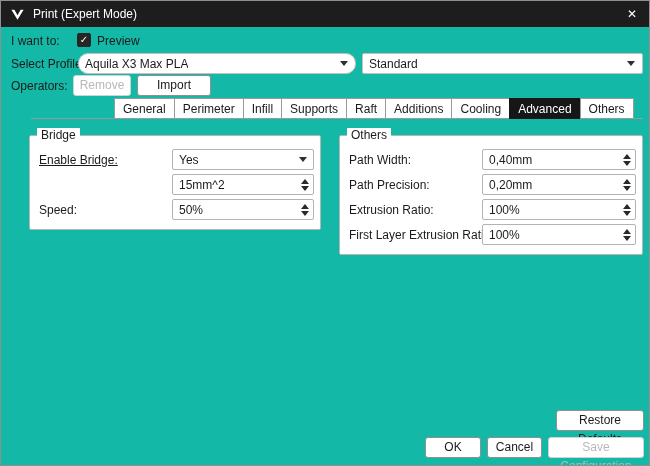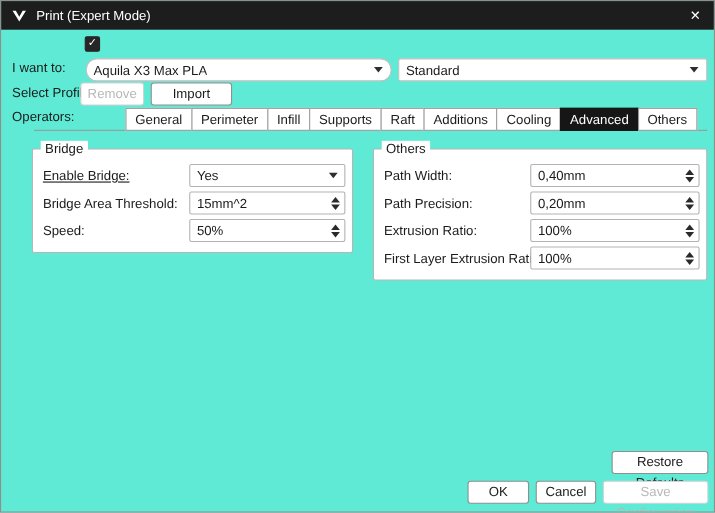--- a/index.html
+++ b/index.html
@@ -1,27 +1,27 @@
 <!DOCTYPE html>
 <html><head>
 <meta charset="utf-8">
 <style>
   * { margin:0; padding:0; box-sizing:border-box; }
   html,body { width:650px; height:466px; }
   body { font-family:"Liberation Sans", sans-serif; font-size:12px; color:#1b1b1b; background:#fff; }
 
-  .window { position:relative; width:650px; height:466px; background:#5eead4; border:1px solid #8f8f8f; overflow:hidden; }
+  .window { position:relative; width:650px; height:466px; background:#14b8a6; border:1px solid #8f8f8f; overflow:hidden; }
 
   
   .titlebar { position:absolute; top:0; left:0; right:0; height:26px; background:#1d1d1d; color:#ffffff; display:flex; align-items:center; padding:0 9px; }
   .titlebar .logo { width:15px; height:15px; margin-right:8px; display:inline-flex; }
   .titlebar .title { font-size:12px; }
   .titlebar .close { position:absolute; right:0; top:0; width:34px; height:26px; display:flex; align-items:center; justify-content:center; font-size:12px; cursor:pointer; }
 
-  .lbl { position:absolute; white-space:nowrap;margin-top:20px; }
+  .lbl { position:absolute; white-space:nowrap; }
 
   
   .checkbox { position:absolute; width:14px; height:14px; background:#262626; border:1px solid #262626; border-radius:2px; color:#fff; display:flex; align-items:center; justify-content:center; }
   .checkbox::after { content:"✓"; font-size:10px; line-height:1; }
 
   
   .combo { position:absolute; height:21px; border:1px solid #c2c2c2; border-radius:2px; background:#fff; display:flex; align-items:center; justify-content:space-between; padding:0 7px 0 6px; }
   .combo .val { overflow:hidden; white-space:nowrap; }
   .caret { width:0; height:0; border-left:4px solid transparent; border-right:4px solid transparent; border-top:5px solid #2e2e2e; }
 
@@ -98,21 +98,20 @@
 
   <div class="group" style="top:134px; left:28px; width:292px; height:95px;">
     <span class="legend">Bridge</span>
 
     <span class="row-label" style="top:17px; left:9px;text-decoration:underline;">Enable Bridge:</span>
     <div class="field dropdown" style="top:13px; left:142px; width:142px;">
       <span class="val">Yes</span>
       <span class="caret"></span>
     </div>
 
-    <span class="row-label" style="top:42px; left:9px;">Bridge Area Threshold:</span>
     <div class="field" style="top:38px; left:142px; width:142px;">
       <span class="val">15mm^2</span>
       <span class="spin-buttons">
         <span class="tri-up"></span>
         <span class="tri-down"></span>
       </span>
     </div>
 
     <span class="row-label" style="top:67px; left:9px;">Speed:</span>
     <div class="field" style="top:63px; left:142px; width:142px;">

